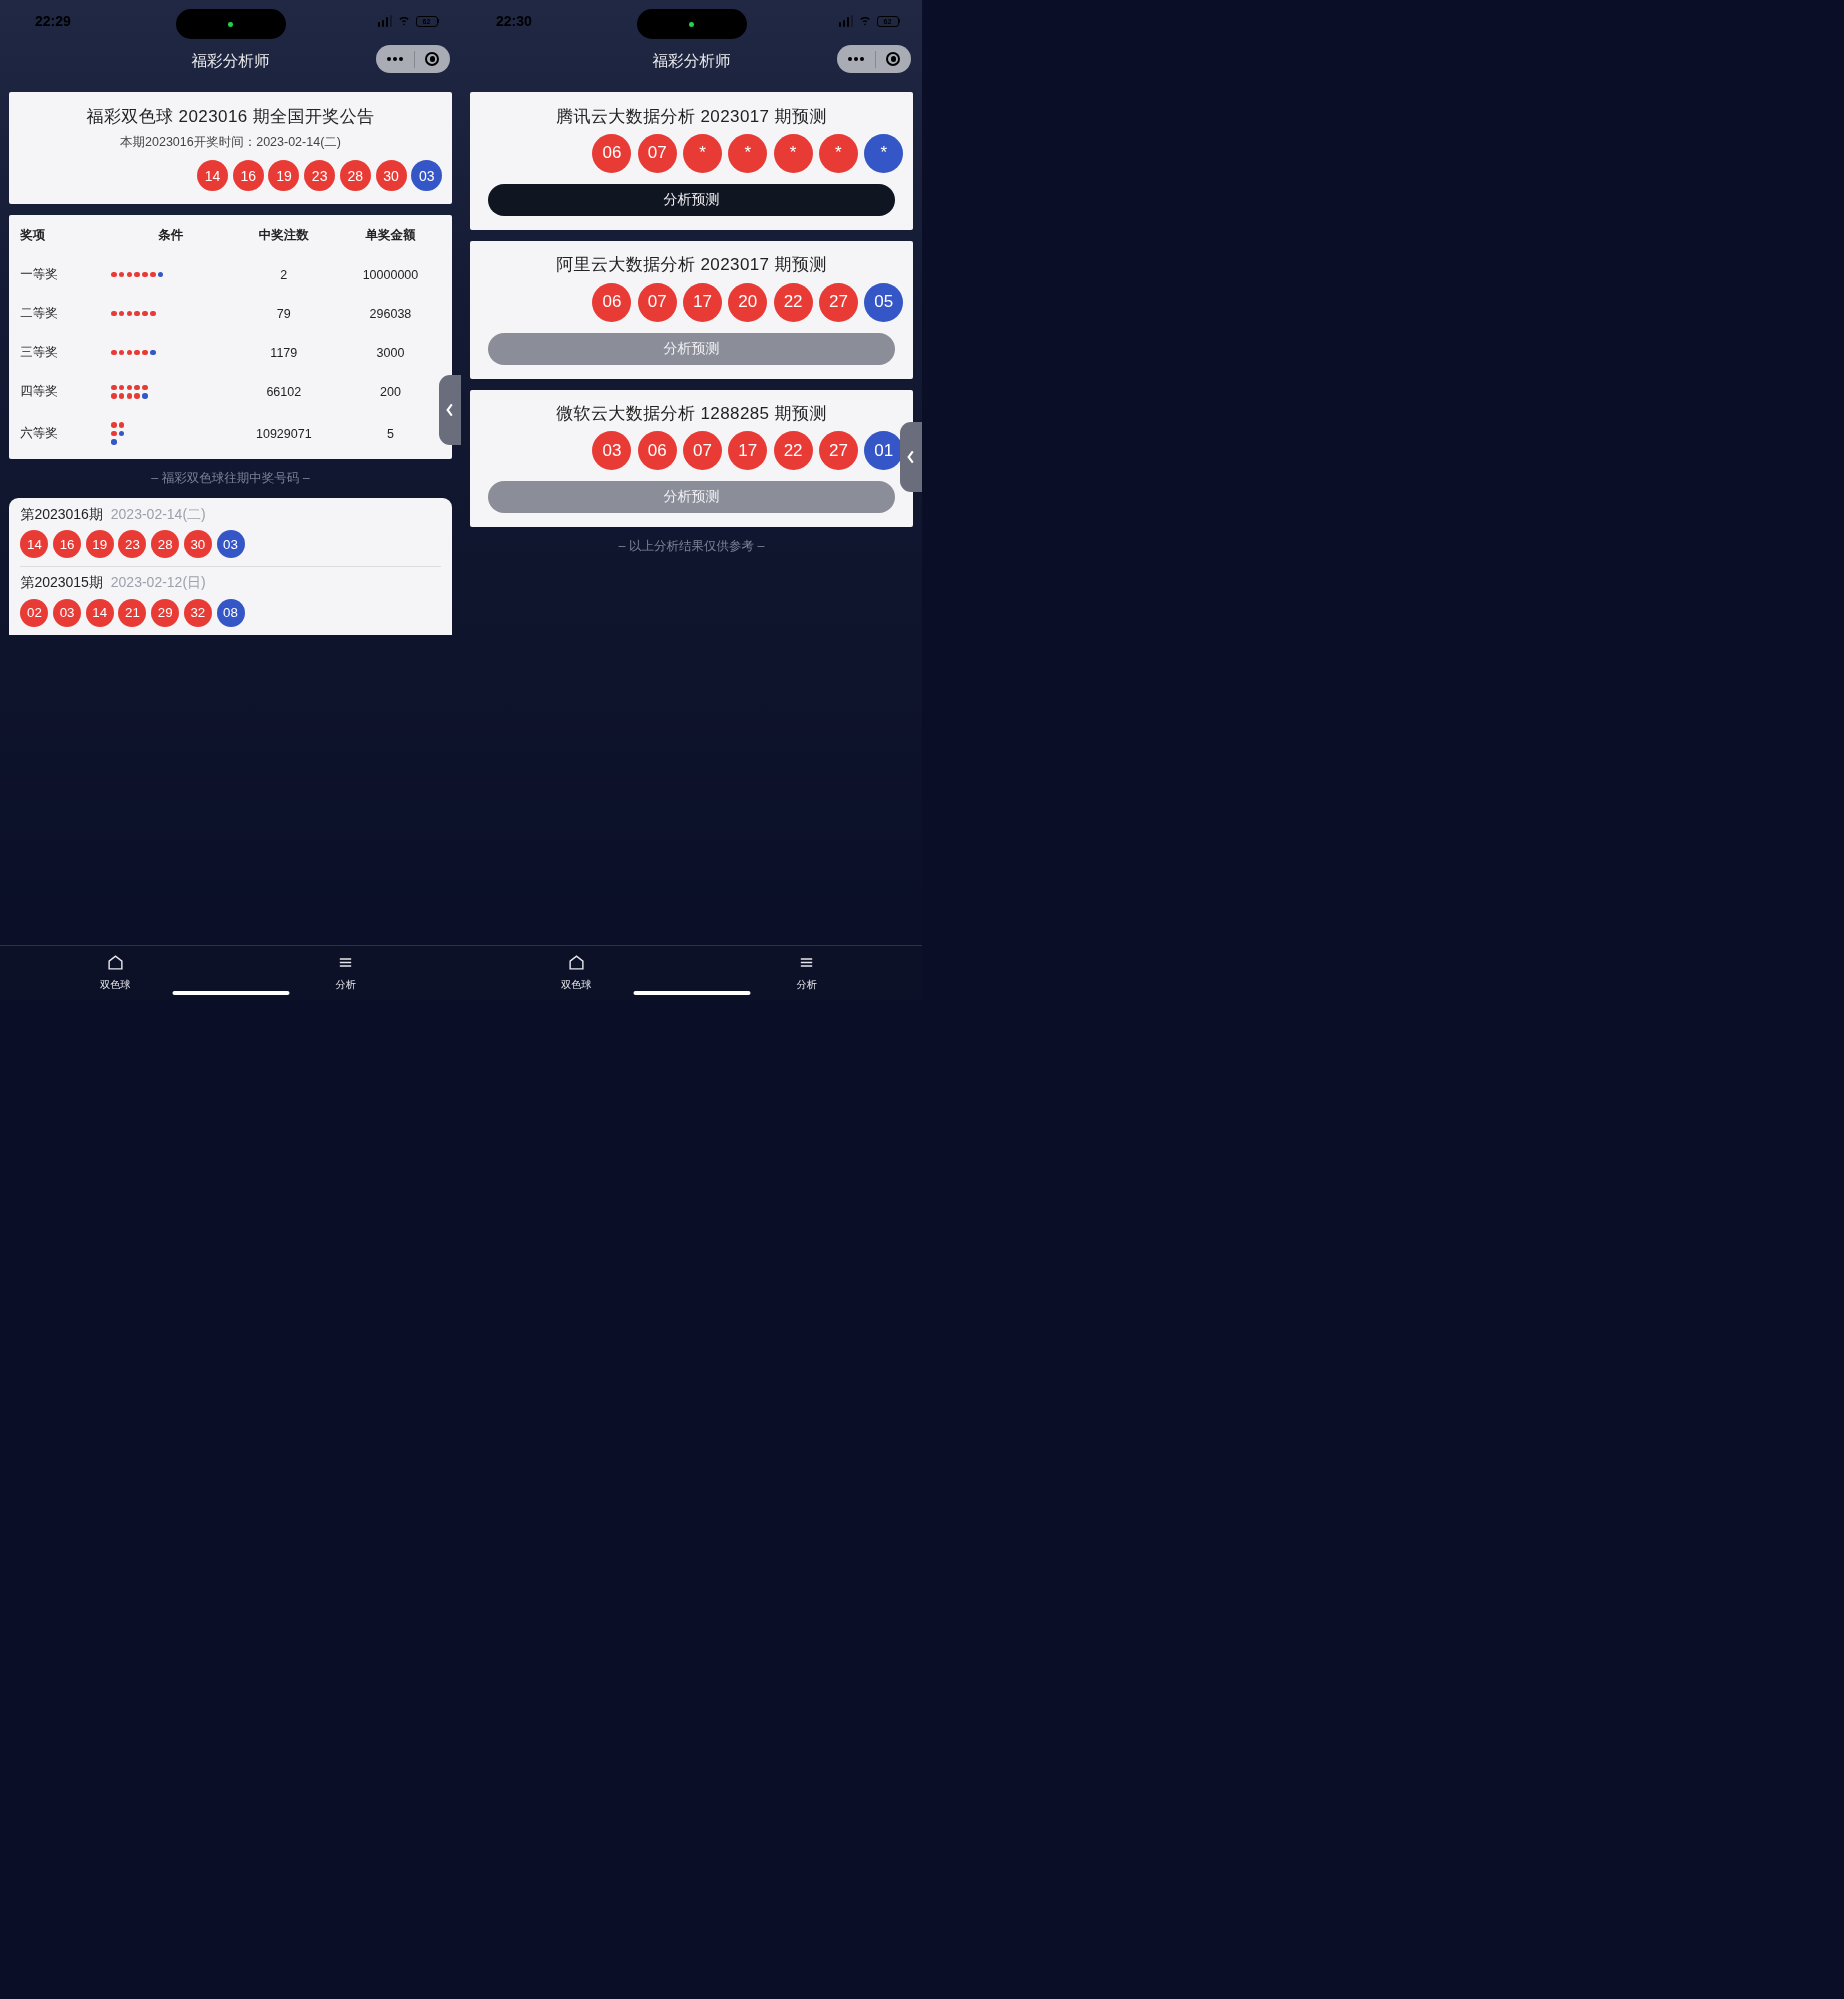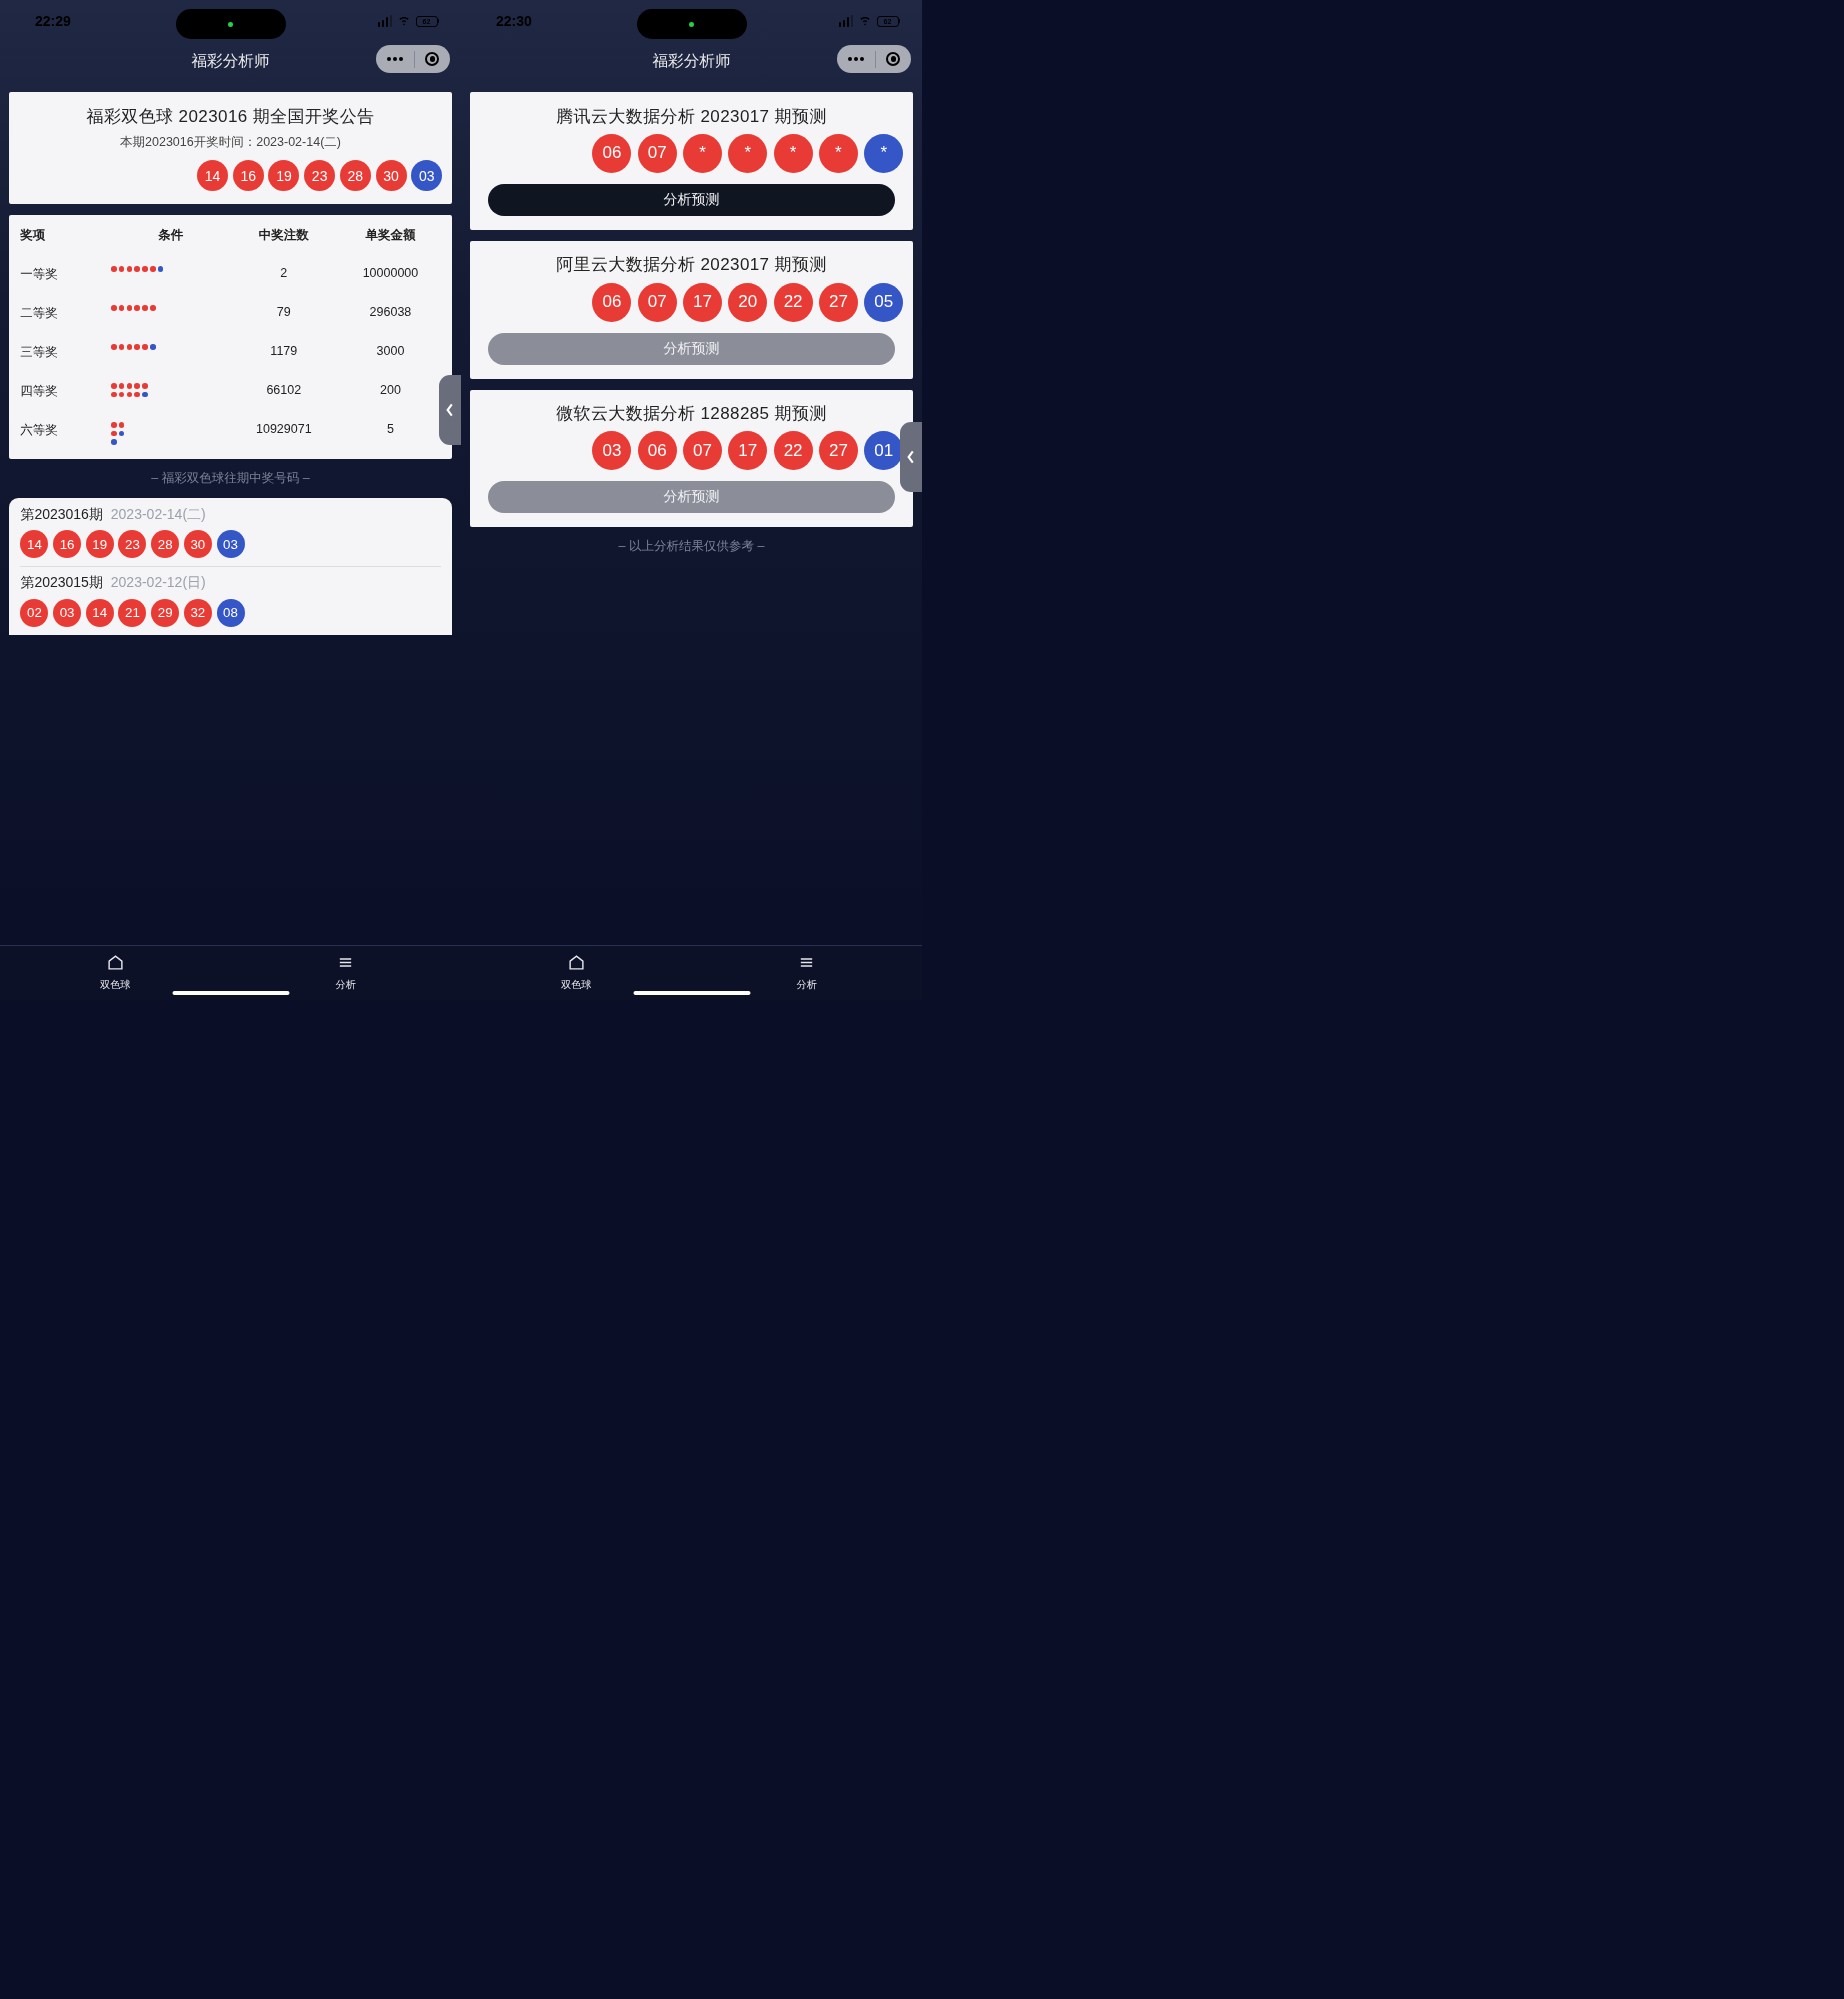--- a/index.html
+++ b/index.html
@@ -98,21 +98,21 @@
     width:31px;height:31px;border-radius:50%;
     display:flex;align-items:center;justify-content:center;
     color:#fff;font-size:14px;font-weight:500;
   }
   .ball.sm{width:28px;height:28px;font-size:13.3px}
   .ball.lg{width:39px;height:39px;font-size:17px}
   .red{background:#e93b35}
   .blue{background:#3456c6}
   .prize-table{width:100%;font-size:12.5px;color:#222}
   .prize-header{display:flex;font-weight:700;padding:3.1px 0 11px}
-  .prize-row{display:flex;align-items:flex-start;padding:11px 0}
+  .prize-row{display:flex;align-items:center;padding:11px 0}
   .col-name{width:22%;padding-left:3.1px}
   .col-cond{width:28%;display:flex;flex-direction:column;gap:3.1px;align-items:flex-start}
   .col-count{width:25%;text-align:center}
   .col-amount{width:25%;text-align:center}
   .dot-row{display:flex;gap:2.3px}
   .dot{width:5.5px;height:5.5px;border-radius:50%}
   .dot.r{background:#e93b35}
   .dot.b{background:#3456c6}
   .section-label{color:#7b8296;text-align:center;font-size:12.5px;margin:3.1px 0 11px}
   .history-card{background:#f5f5f7;border-radius:9.4px 9.4px 0 0;overflow:hidden}

